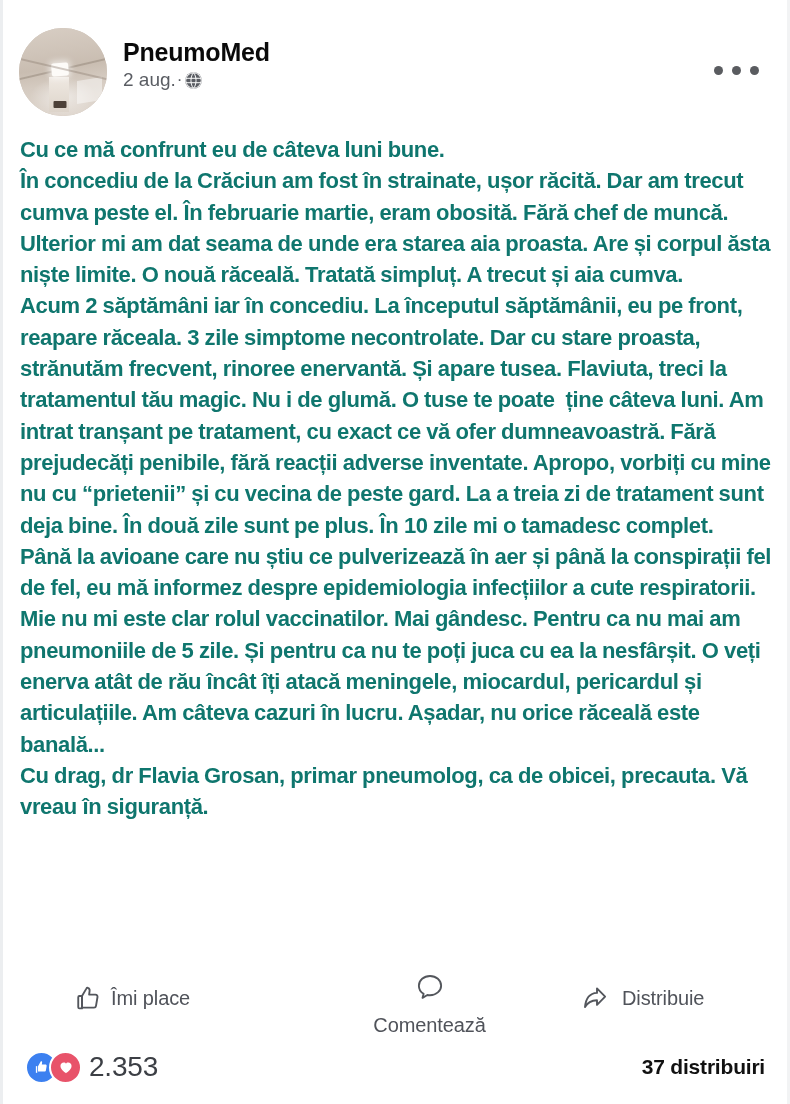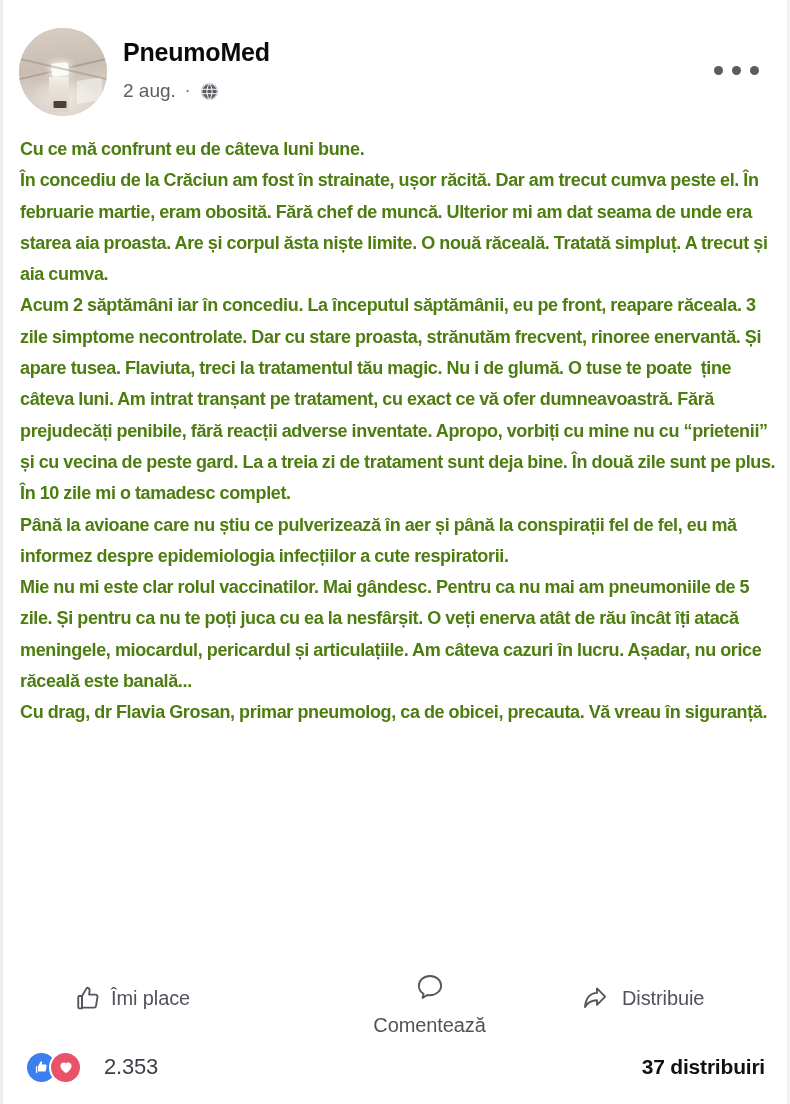--- a/index.html
+++ b/index.html
@@ -130,22 +130,22 @@
     font-weight: 700;
     color: #0a0a0a;
     letter-spacing: -0.2px;
     line-height: 28px;
     white-space: nowrap;
     text-align: center;
   }
   .meta-row {
     display: flex;
     align-items: center;
-    gap: 9px;
-    margin-top: 14px;
+    gap: 1px;
+    margin-top: 3px;
     height: 22px;
   }
   .meta-date {
     font-size: 19px;
     color: #5a5d63;
     line-height: 22px;
     white-space: nowrap;
   }
   .meta-dot {
     font-size: 17px;
@@ -174,23 +174,23 @@
     border-radius: 50%;
     background: #5a5c60;
   }
 
   
   .post-body {
     position: absolute;
     left: 17px;
     top: 134px;
     width: 758px;
-    font-size: 18px;
+    font-size: 22px;
     line-height: 31.3px;
-    color: #4d7c0f;
+    color: #0f766e;
     font-weight: 600;
     letter-spacing: -0.35px;
     white-space: pre-wrap;
     word-spacing: -0.3px;
   }
 
   
   .action-bar {
     position: absolute;
     left: 17px;
@@ -242,23 +242,23 @@
     border-radius: 50%;
     display: inline-flex;
     align-items: center;
     justify-content: center;
     border: 2px solid #ffffff;
     box-sizing: border-box;
   }
   .reaction-pill.thumb { background: #3c80f0; }
   .reaction-pill.heart { background: #e8536a; margin-left: -9px; }
   .reaction-count {
-    font-size: 22px;
+    font-size: 28px;
     color: #3c3f45;
-    margin-left: 22px;
+    margin-left: 7px;
     letter-spacing: -0.2px;
   }
   .shares-count {
     font-size: 21px;
     font-weight: 700;
     color: #111111;
     letter-spacing: -0.2px;
     cursor: pointer;
   }
 </style>

